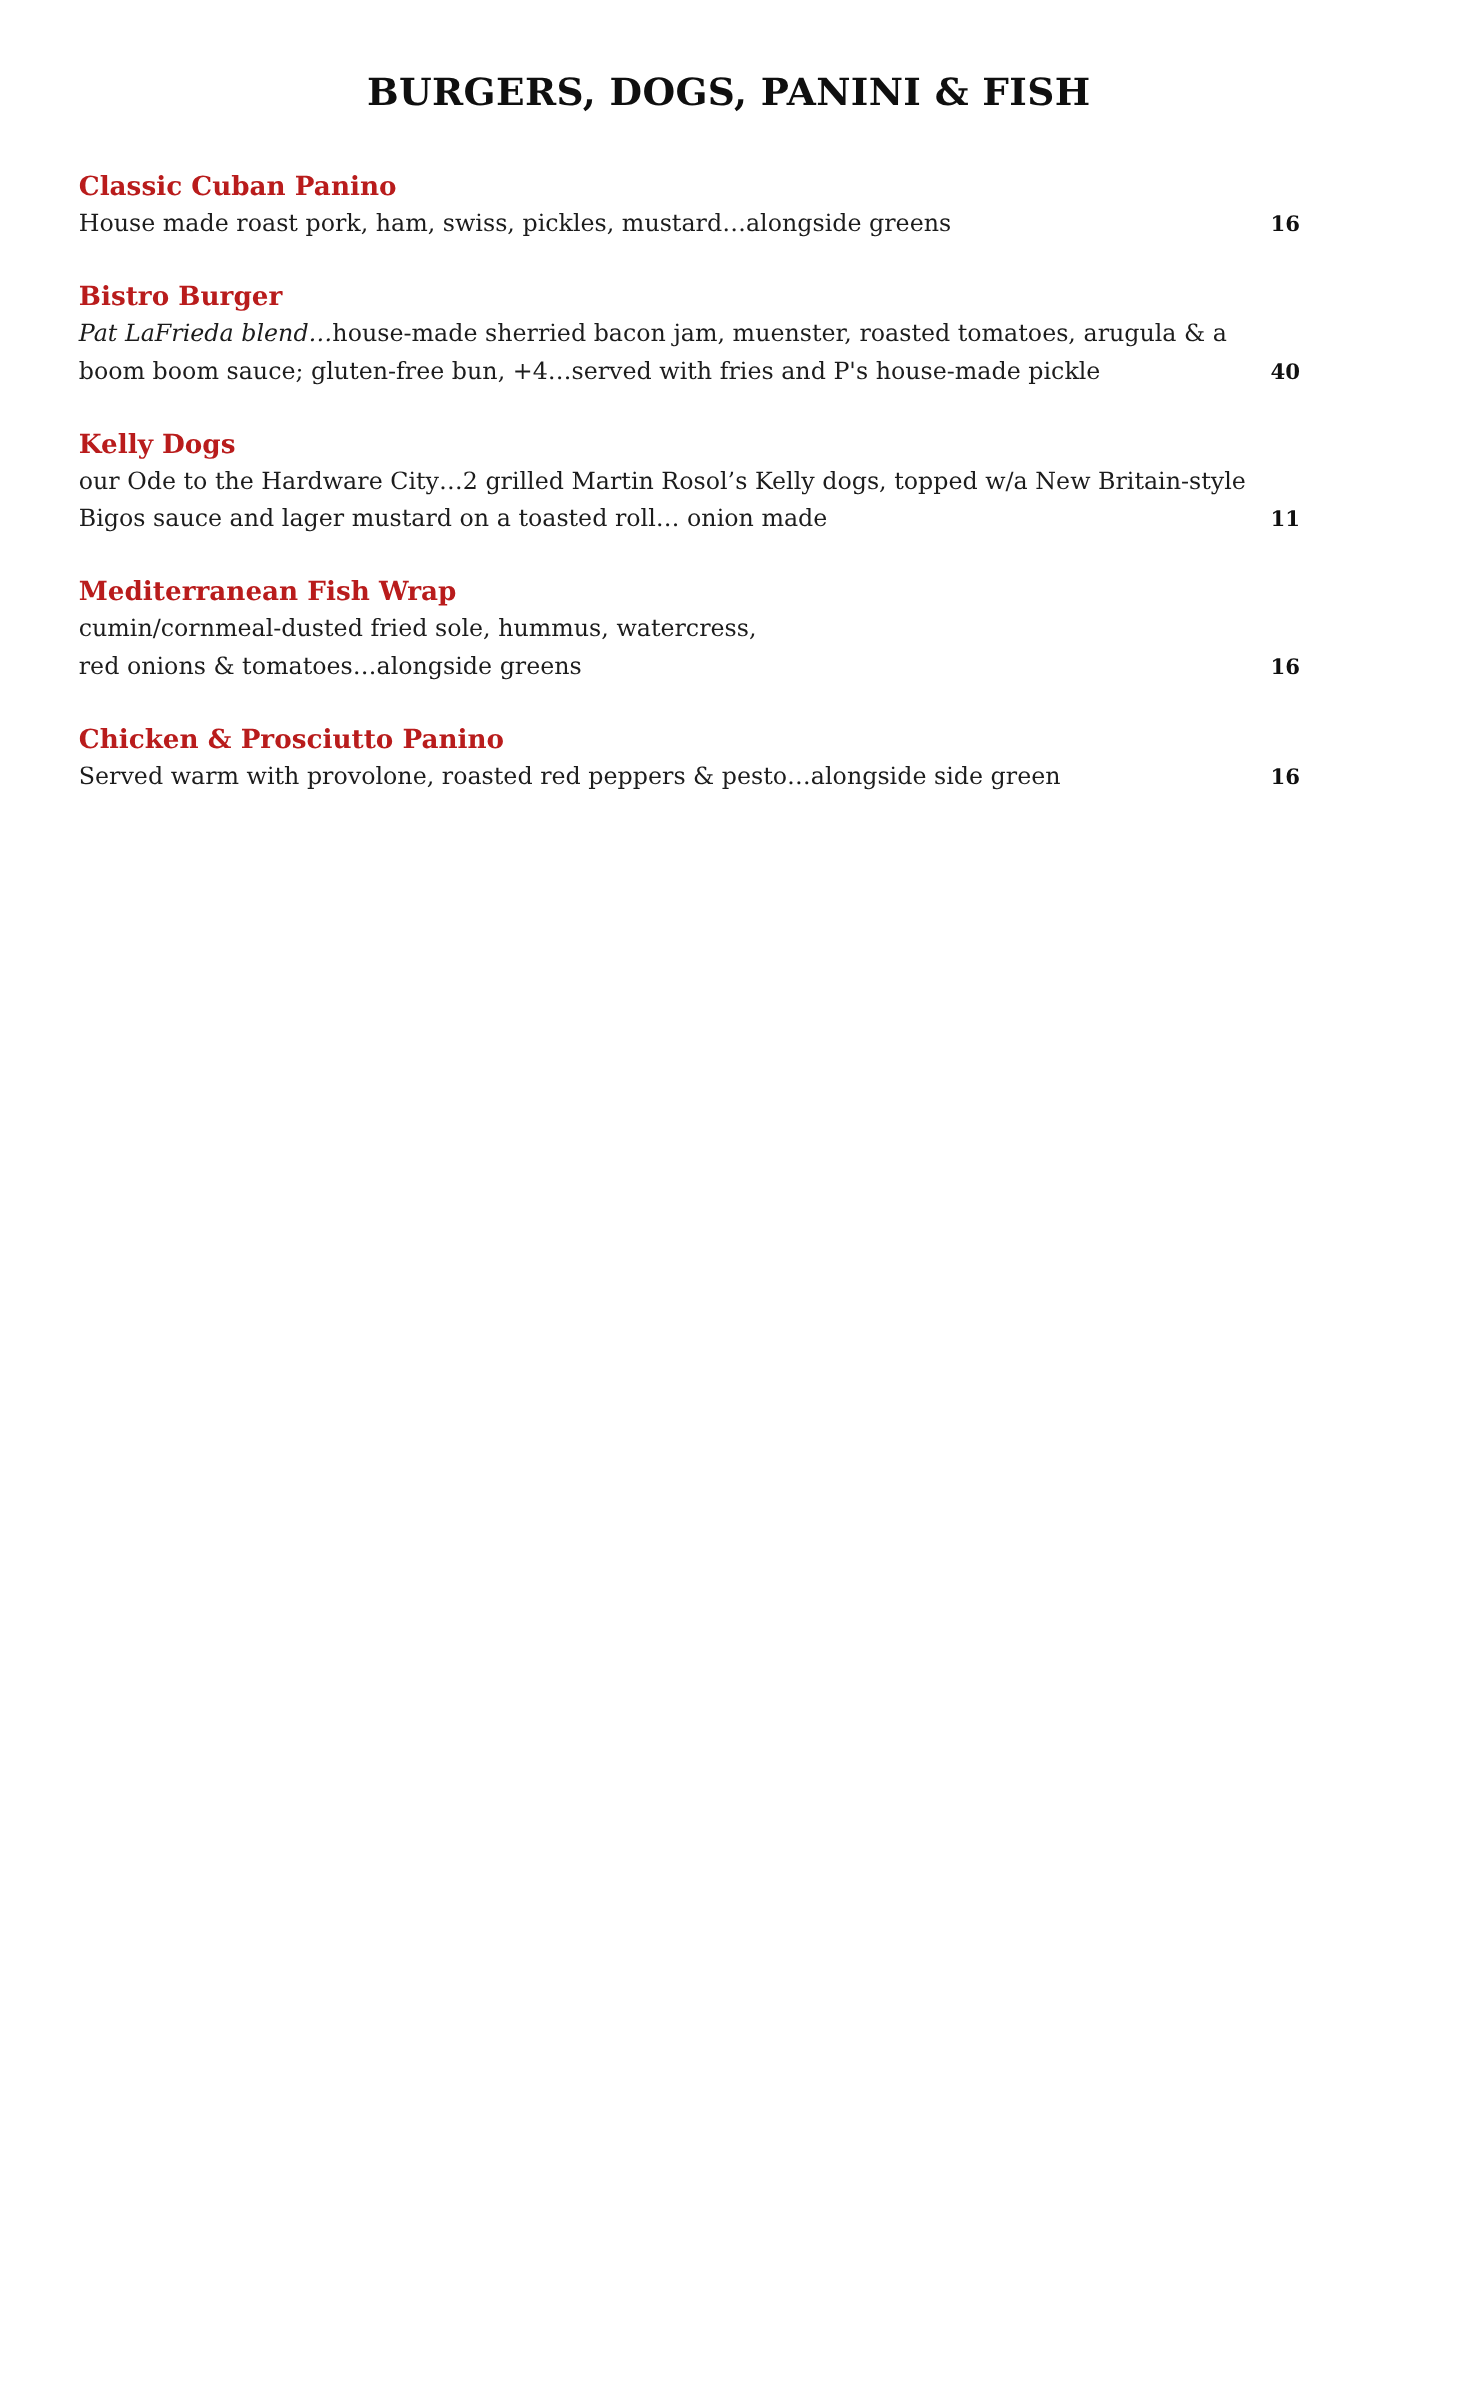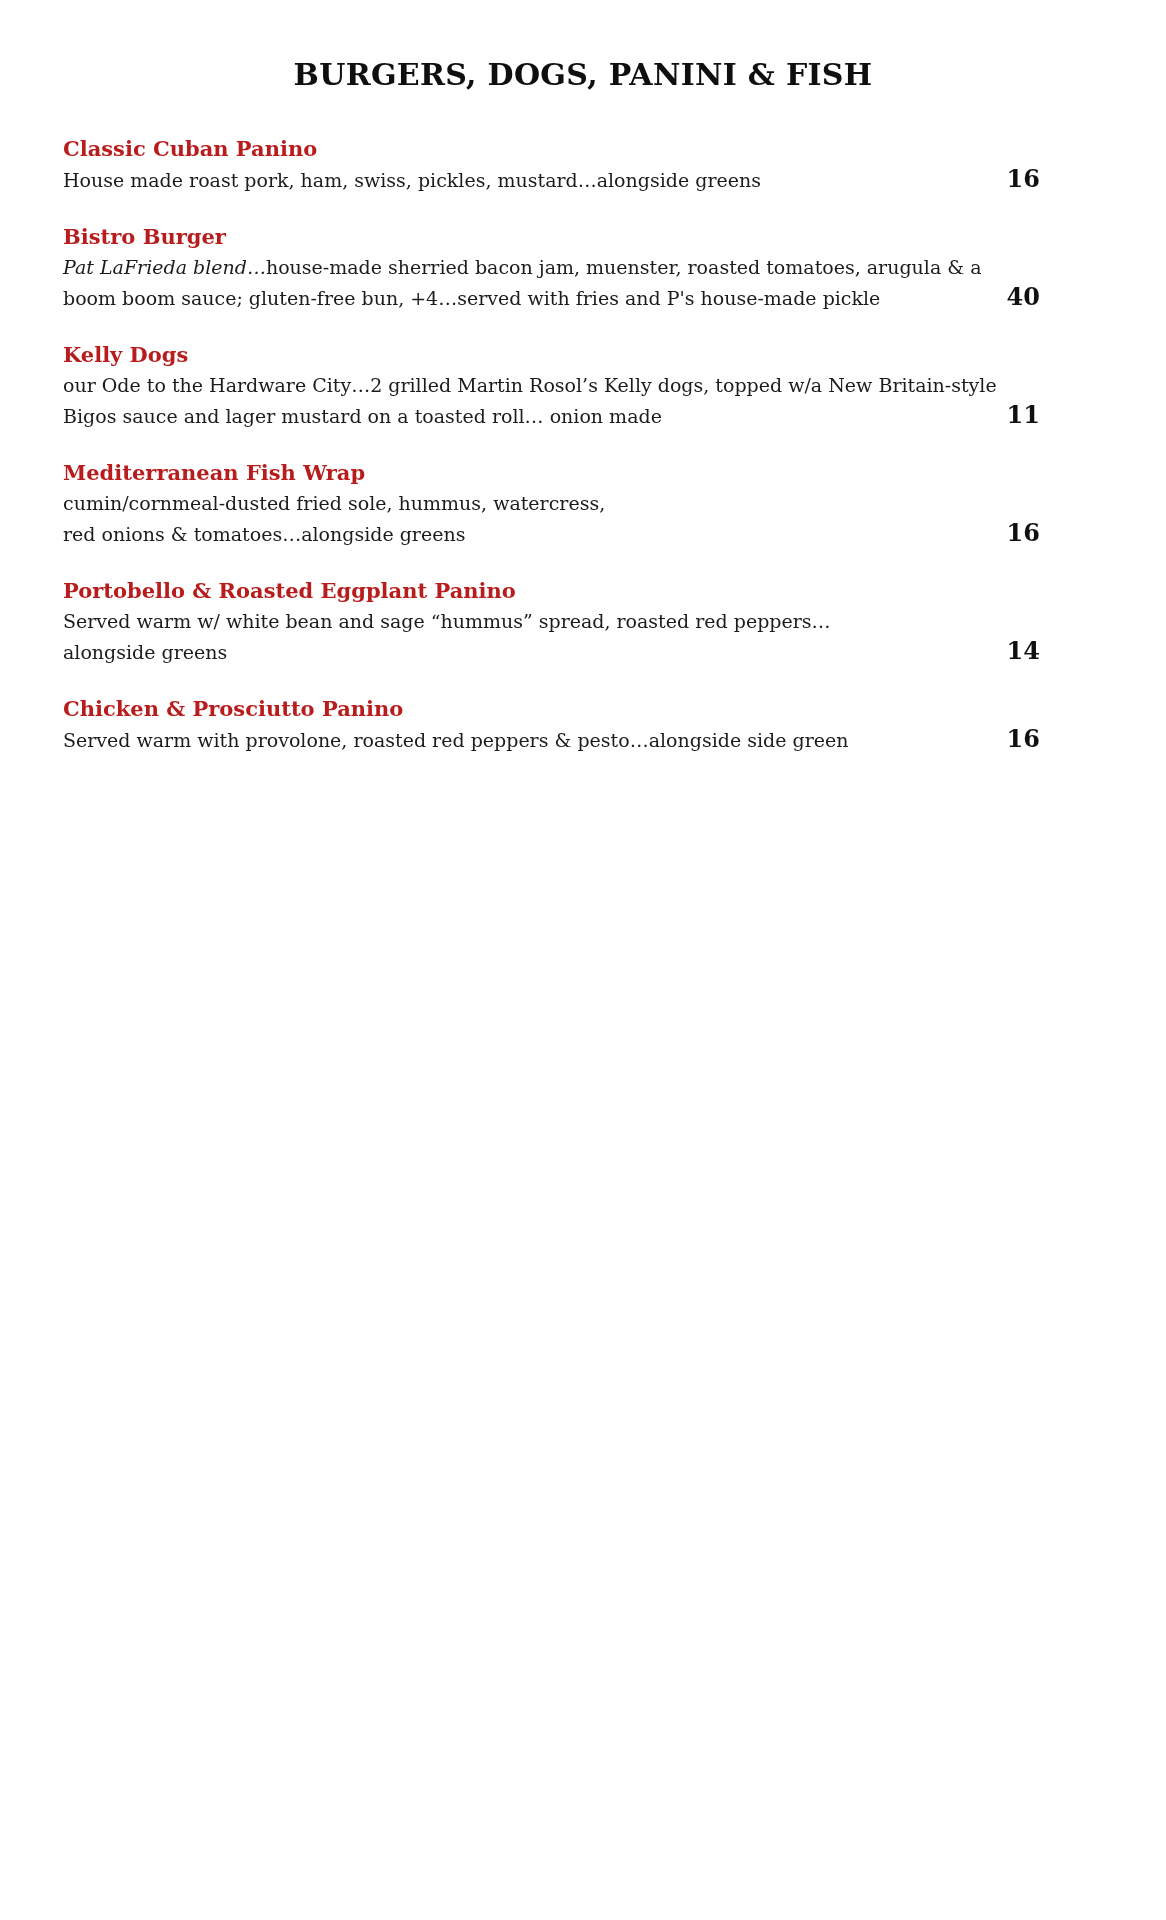--- a/index.html
+++ b/index.html
@@ -53,21 +53,21 @@
   }
   .italic-lead {
     font-style: italic;
     white-space: nowrap;
     text-align: center;
   }
   .item-price {
     margin-left: auto;
     margin-right: 63px;
     padding-left: 20px;
-    font-size: 24px;
+    font-size: 17px;
     font-weight: bold;
     color: #101010;
   }
 </style>
 </head>
 <body>
 
 <div class="page">
 
   <h1 class="menu-title">BURGERS, DOGS, PANINI &amp; FISH</h1>
@@ -107,30 +107,20 @@
     <div class="item-name">Mediterranean Fish Wrap</div>
     <div class="desc-line">
       <span class="desc-text">cumin/cornmeal-dusted fried sole, hummus, watercress,</span>
     </div>
     <div class="desc-line">
       <span class="desc-text">red onions &amp; tomatoes…alongside greens</span>
       <span class="item-price">16</span>
     </div>
   </div>
 
-  <div class="menu-item">
-    <div class="item-name">Portobello &amp; Roasted Eggplant Panino</div>
-    <div class="desc-line">
-      <span class="desc-text">Served warm w/ white bean and sage “hummus” spread, roasted red peppers…</span>
-    </div>
-    <div class="desc-line">
-      <span class="desc-text">alongside greens</span>
-      <span class="item-price">14</span>
-    </div>
-  </div>
 
   <div class="menu-item">
     <div class="item-name">Chicken &amp; Prosciutto Panino</div>
     <div class="desc-line">
       <span class="desc-text">Served warm with provolone, roasted red peppers &amp; pesto…alongside side green</span>
       <span class="item-price">16</span>
     </div>
   </div>
 
 </div>

